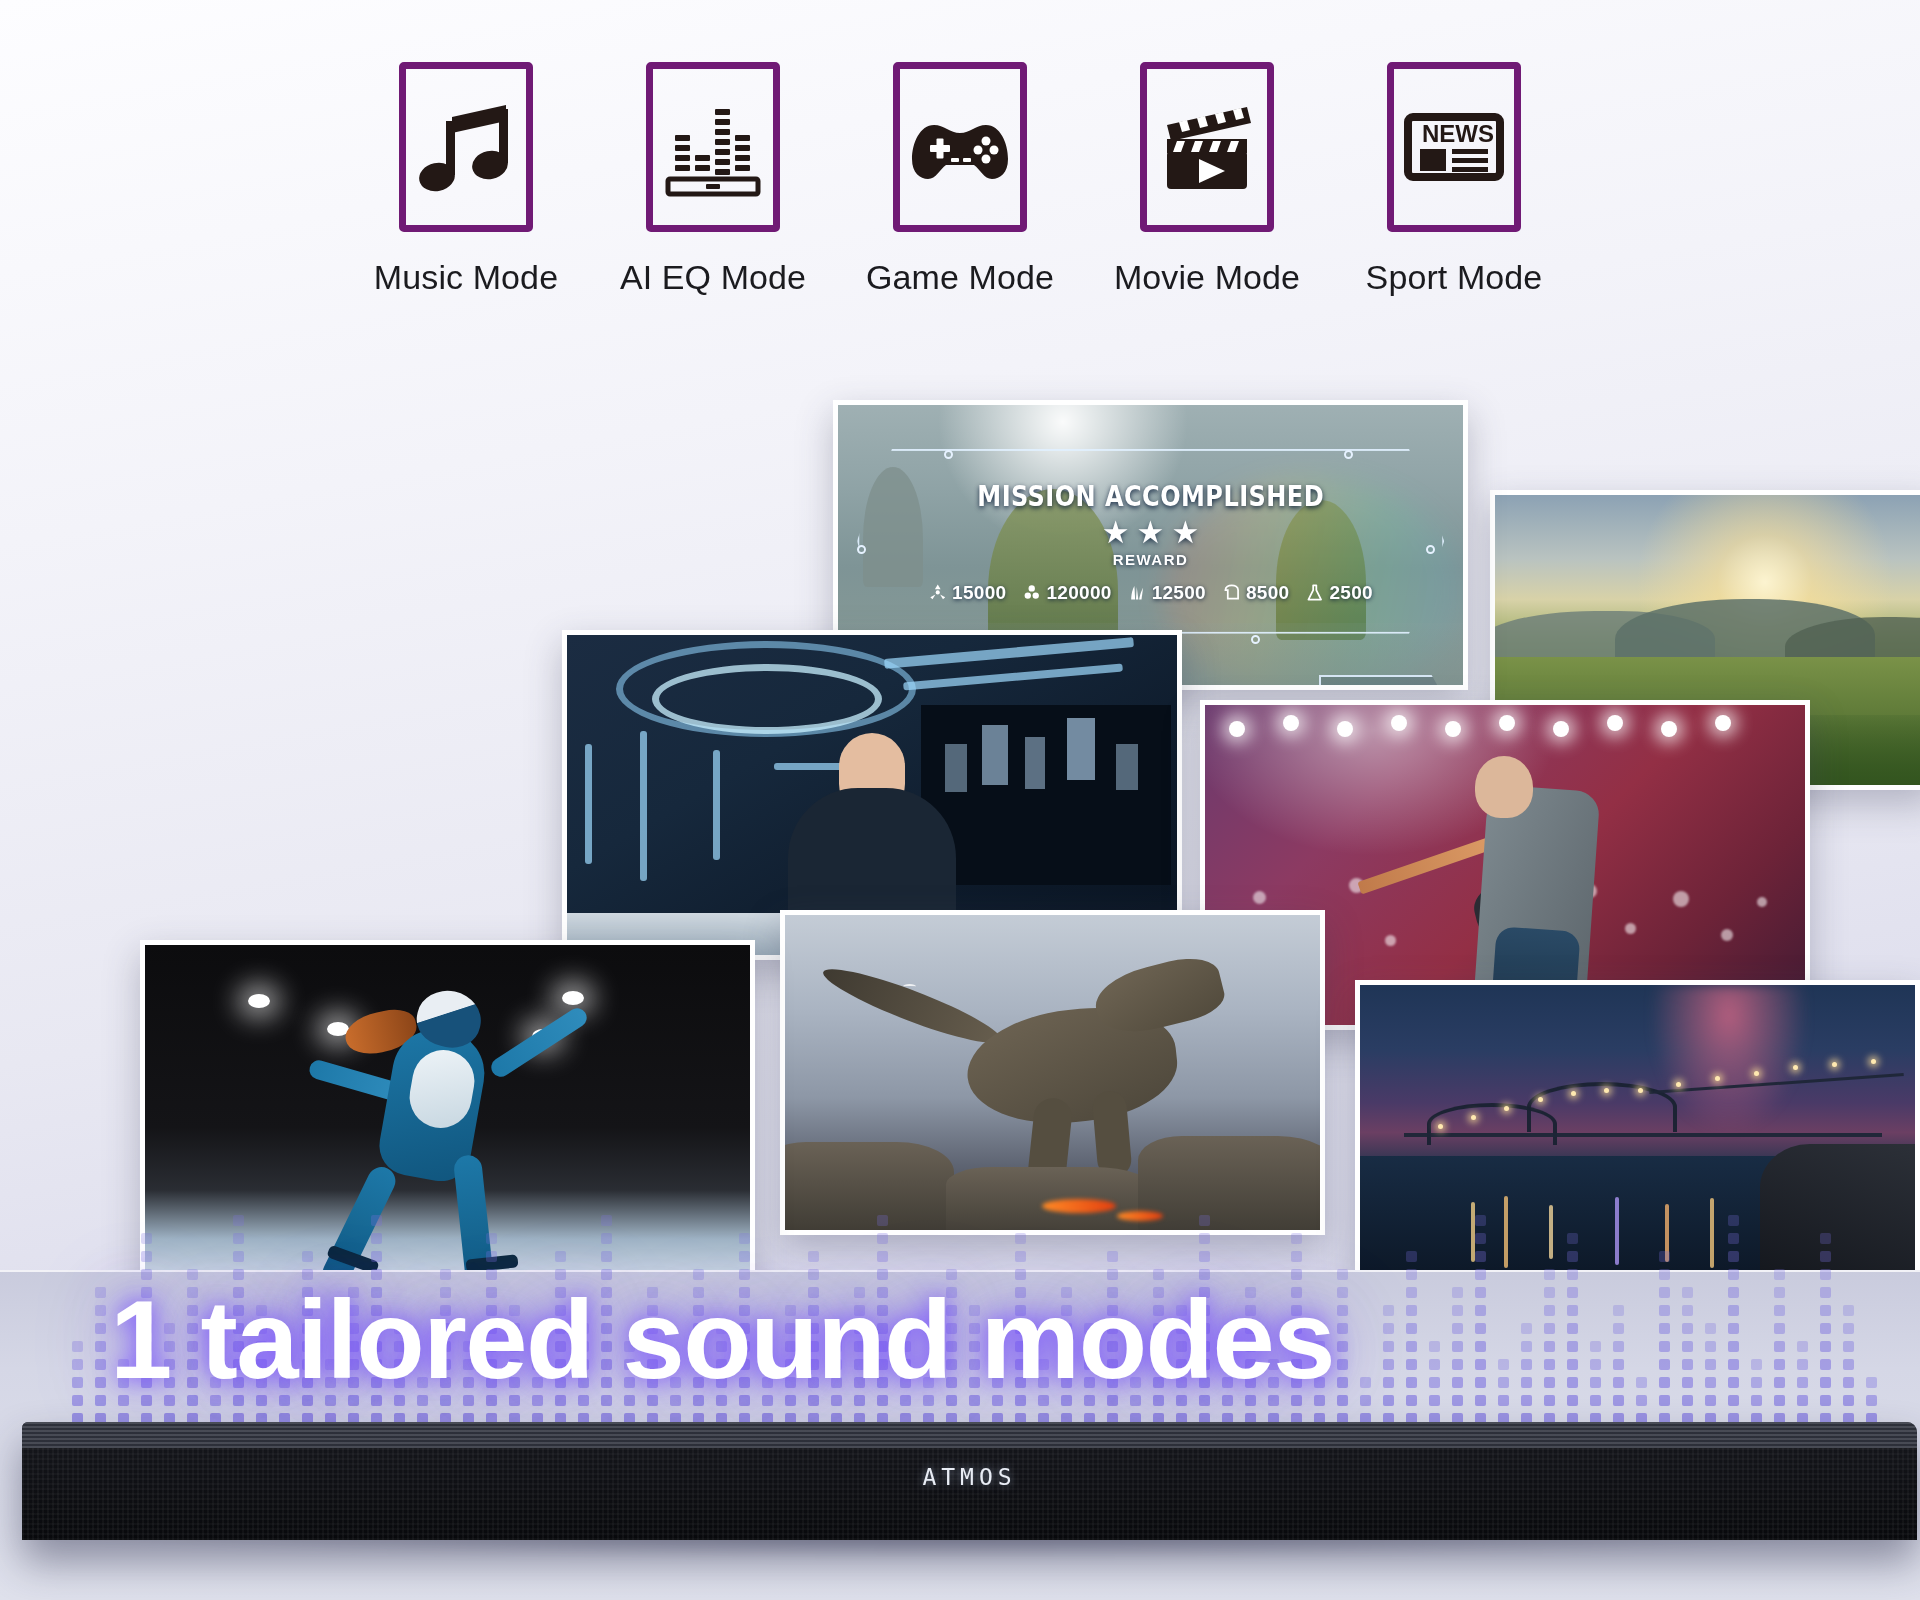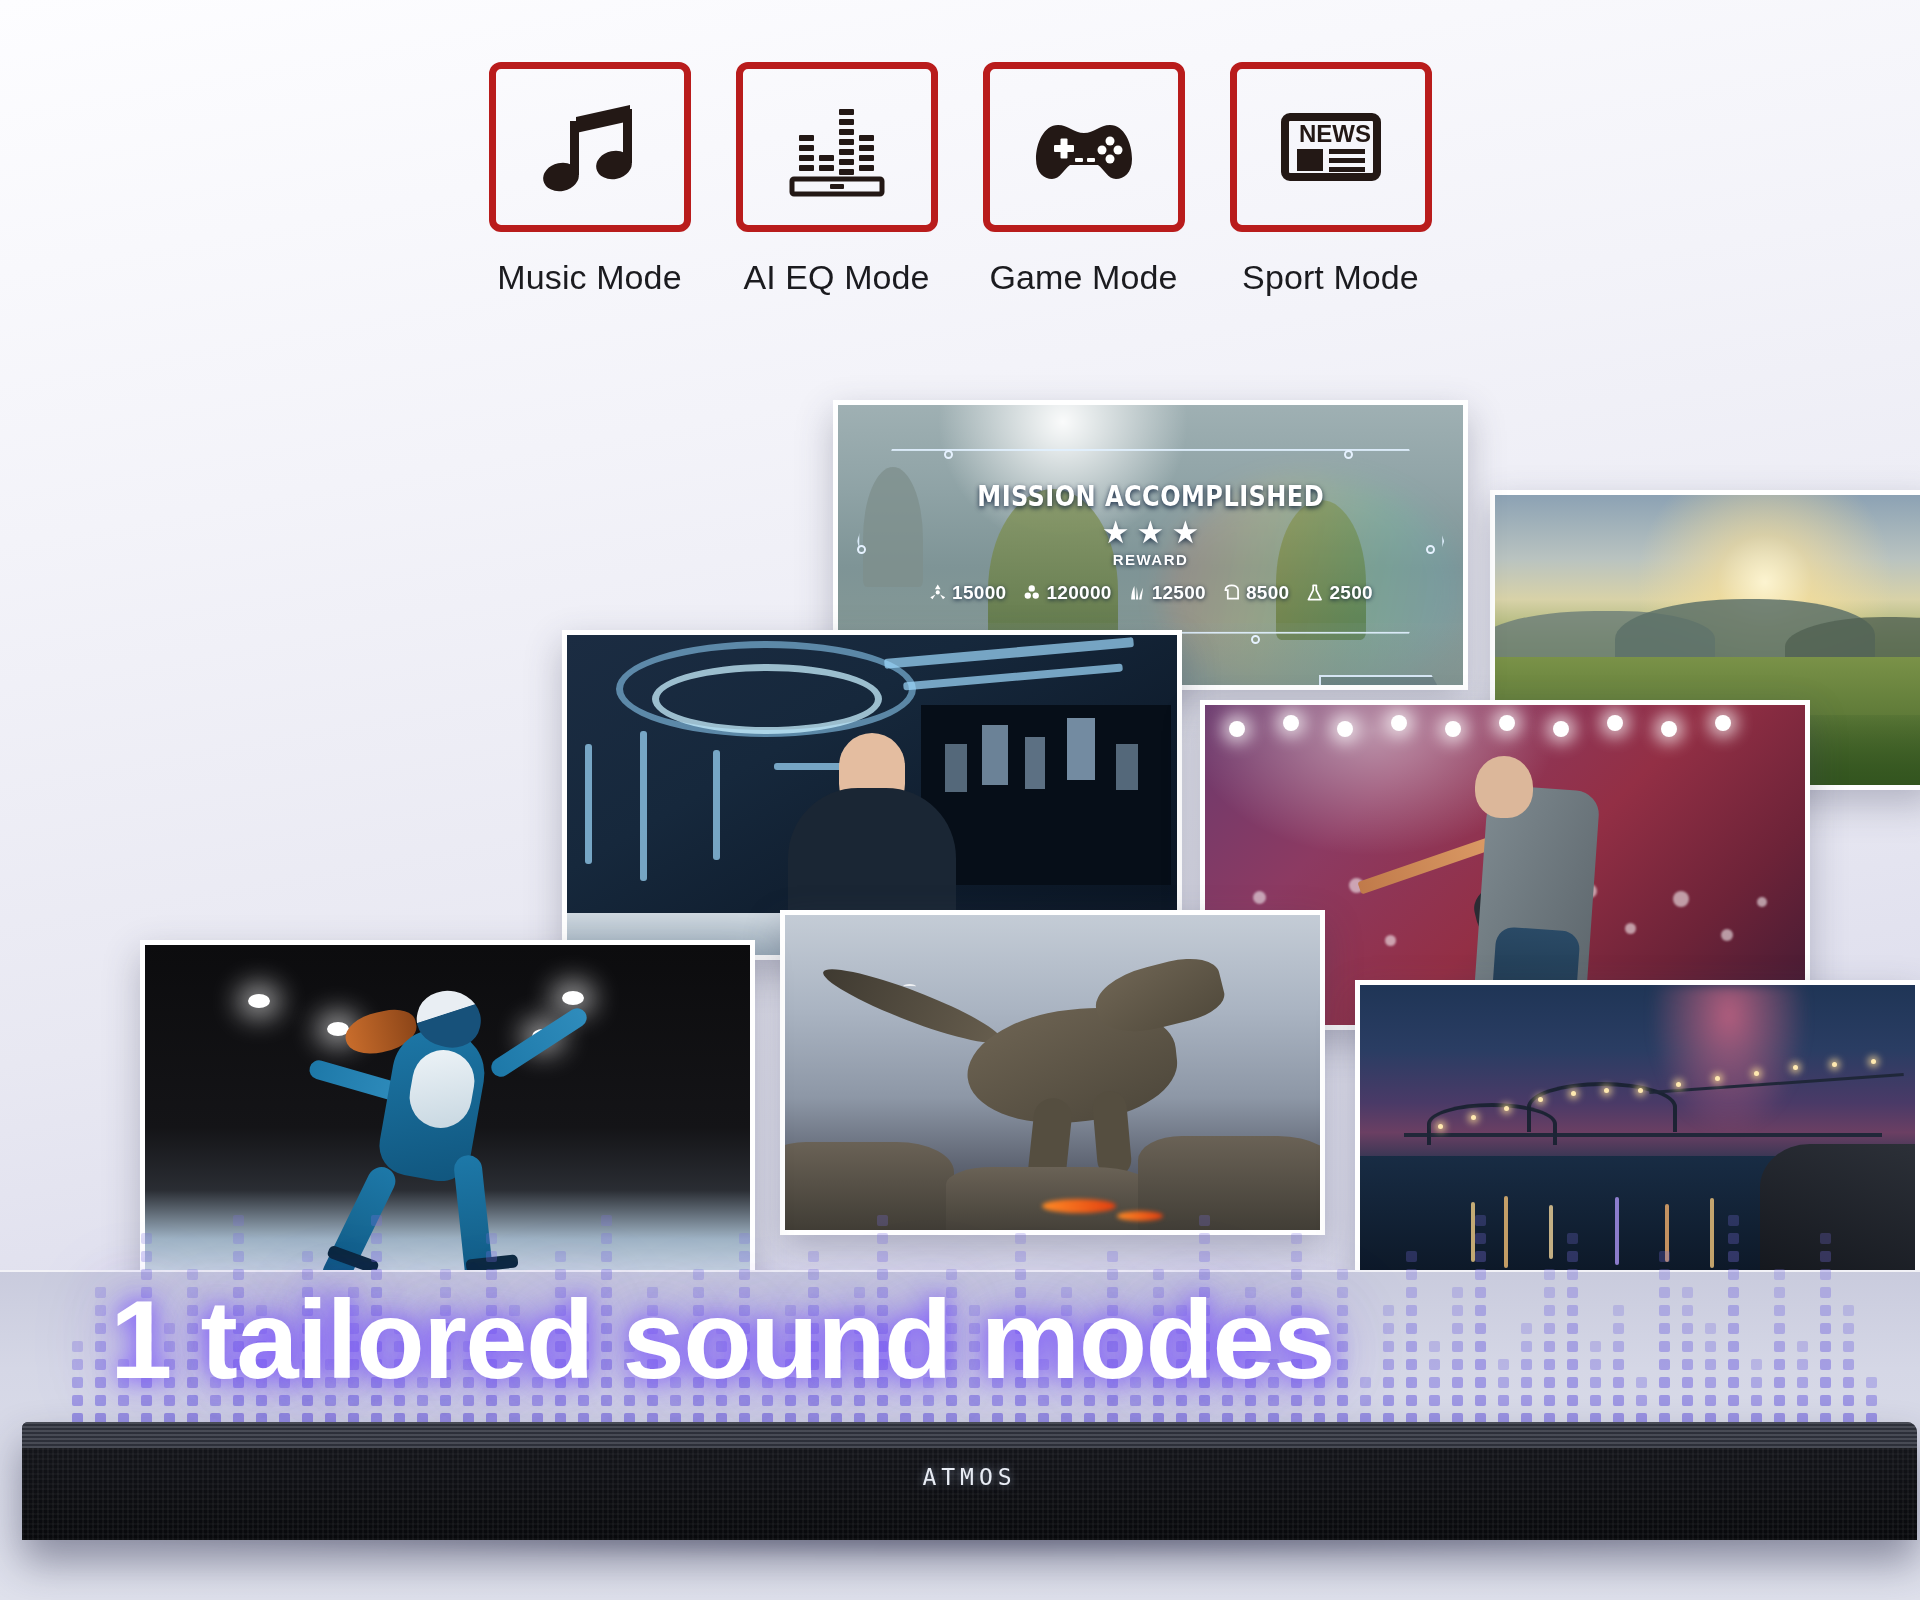--- a/index.html
+++ b/index.html
@@ -10,21 +10,21 @@
     position:relative;
   }
 
   
   .modes-row{
     position:absolute; top:62px; left:0; width:1920px;
     display:flex; justify-content:center; gap:0;
   }
   .mode-item{ width:247px; display:flex; flex-direction:column; align-items:center; }
   .mode-tile{
-    width:202px; height:170px; border:7px solid #b91c1c; border-radius:12px;
+    width:134px; height:170px; border:7px solid #701a75; border-radius:5px;
     display:flex; align-items:center; justify-content:center;
     background:transparent;
   }
   .mode-label{
     margin-top:26px; font-size:34px; color:#1b1b1f; letter-spacing:.1px; white-space:nowrap;
   }
   .glyph{ display:block; }
 
   
   .stage{ position:absolute; inset:0; }
@@ -318,20 +318,43 @@
           <circle cx="86" cy="55" r="4.5"></circle>
             <circle cx="78" cy="64" r="4.5"></circle>
           <rect x="43" y="63" width="8" height="4" rx="1"></rect>
             <rect x="55" y="63" width="8" height="4" rx="1"></rect>
         </g>
       </svg>
     </div>
     <div class="mode-label">Game Mode</div>
   </div>
 
+  <div class="mode-item">
+    <div class="mode-tile">
+      <svg class="glyph" width="104" height="104" viewBox="0 0 104 104">
+        <g fill="#231815">
+          <path d="M12 30 L92 12 L96 28 L16 46 Z"></path>
+          <rect x="12" y="44" width="80" height="14"></rect>
+          <rect x="12" y="56" width="80" height="38" rx="4"></rect>
+        </g>
+        <g fill="#ffffff">
+          <path d="M24 27 L32 25 L35 35 L27 37 Z"></path>
+            <path d="M42 23 L50 21 L53 31 L45 33 Z"></path>
+          <path d="M60 19 L68 17 L71 27 L63 29 Z"></path>
+            <path d="M78 15 L86 13 L89 23 L81 25 Z"></path>
+          <path d="M22 46 L30 46 L26 57 L18 57 Z"></path>
+            <path d="M40 46 L48 46 L44 57 L36 57 Z"></path>
+          <path d="M58 46 L66 46 L62 57 L54 57 Z"></path>
+            <path d="M76 46 L84 46 L80 57 L72 57 Z"></path>
+          <path d="M44 64 L70 76 L44 88 Z"></path>
+        </g>
+      </svg>
+    </div>
+    <div class="mode-label">Movie Mode</div>
+  </div>
 
   <div class="mode-item">
     <div class="mode-tile">
       <svg class="glyph" width="104" height="104" viewBox="0 0 104 104">
         <rect x="6" y="22" width="92" height="60" rx="5" fill="none" stroke="#231815" stroke-width="8"></rect>
         <text x="20" y="47" font-family="Liberation Sans, sans-serif" font-size="24" font-weight="bold" fill="#231815">NEWS</text>
         <rect x="18" y="54" width="26" height="22" fill="#231815"></rect>
         <g fill="#231815">
           <rect x="50" y="54" width="36" height="5"></rect>
             <rect x="50" y="63" width="36" height="5"></rect>

